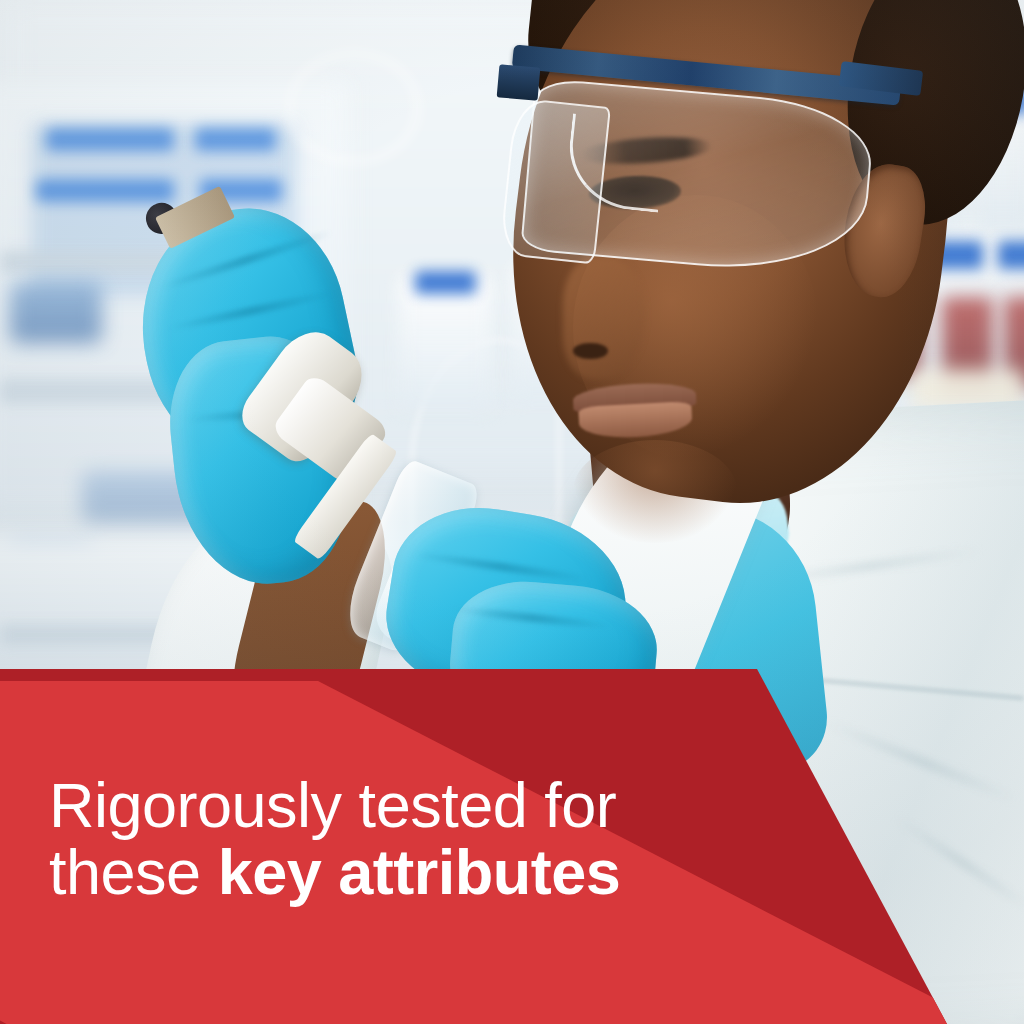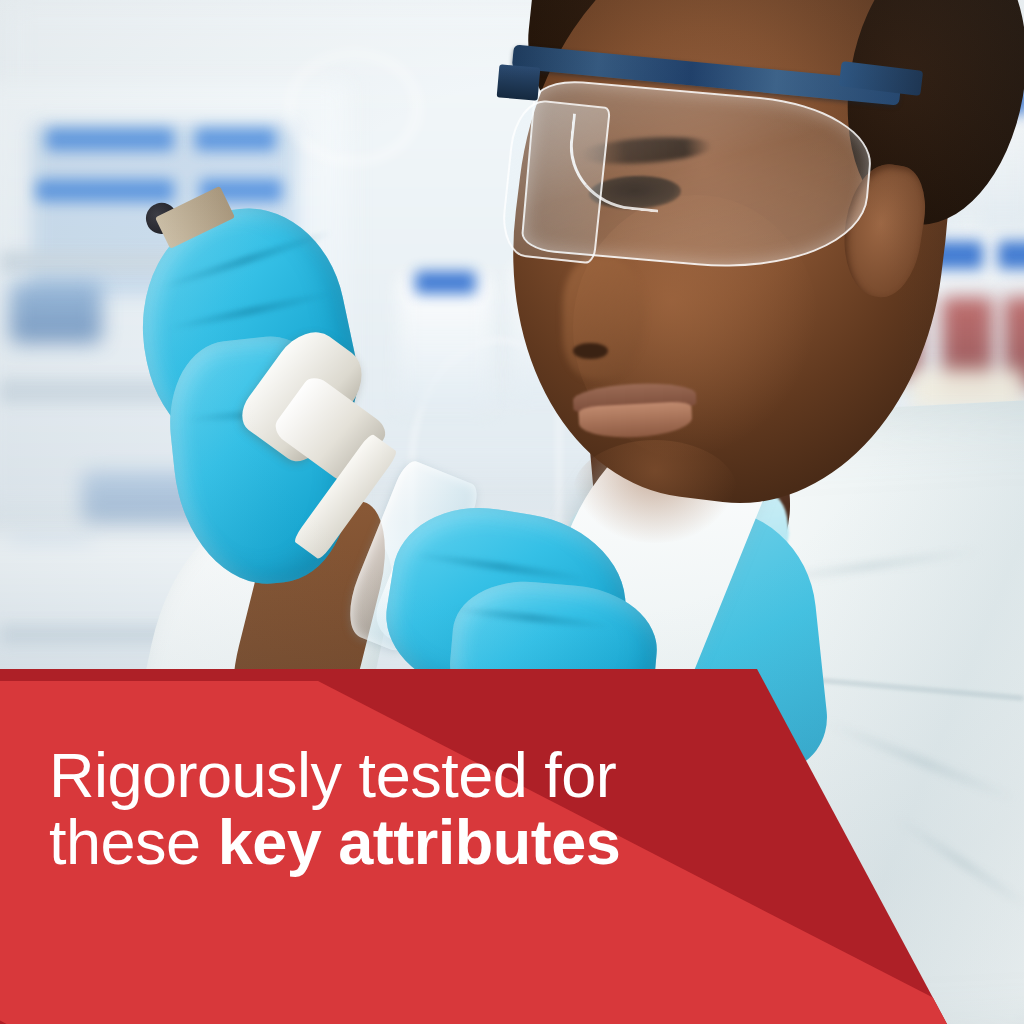--- a/index.html
+++ b/index.html
@@ -359,21 +359,21 @@
 
   
   .banner{
     position:absolute;left:0;top:0;width:1024px;height:1024px;
     pointer-events:none;
   }
   .banner svg{display:block;}
 
   .banner-text{
     position:absolute;
-    left:49px;top:742px;width:700px;
+    left:49px;top:772px;width:700px;
   }
   .headline{
     color:#ffffff;
     font-size:63px;
     line-height:1.07;
     letter-spacing:-0.5px;
     font-weight:300;
     margin:0;
     white-space:nowrap;
   }

